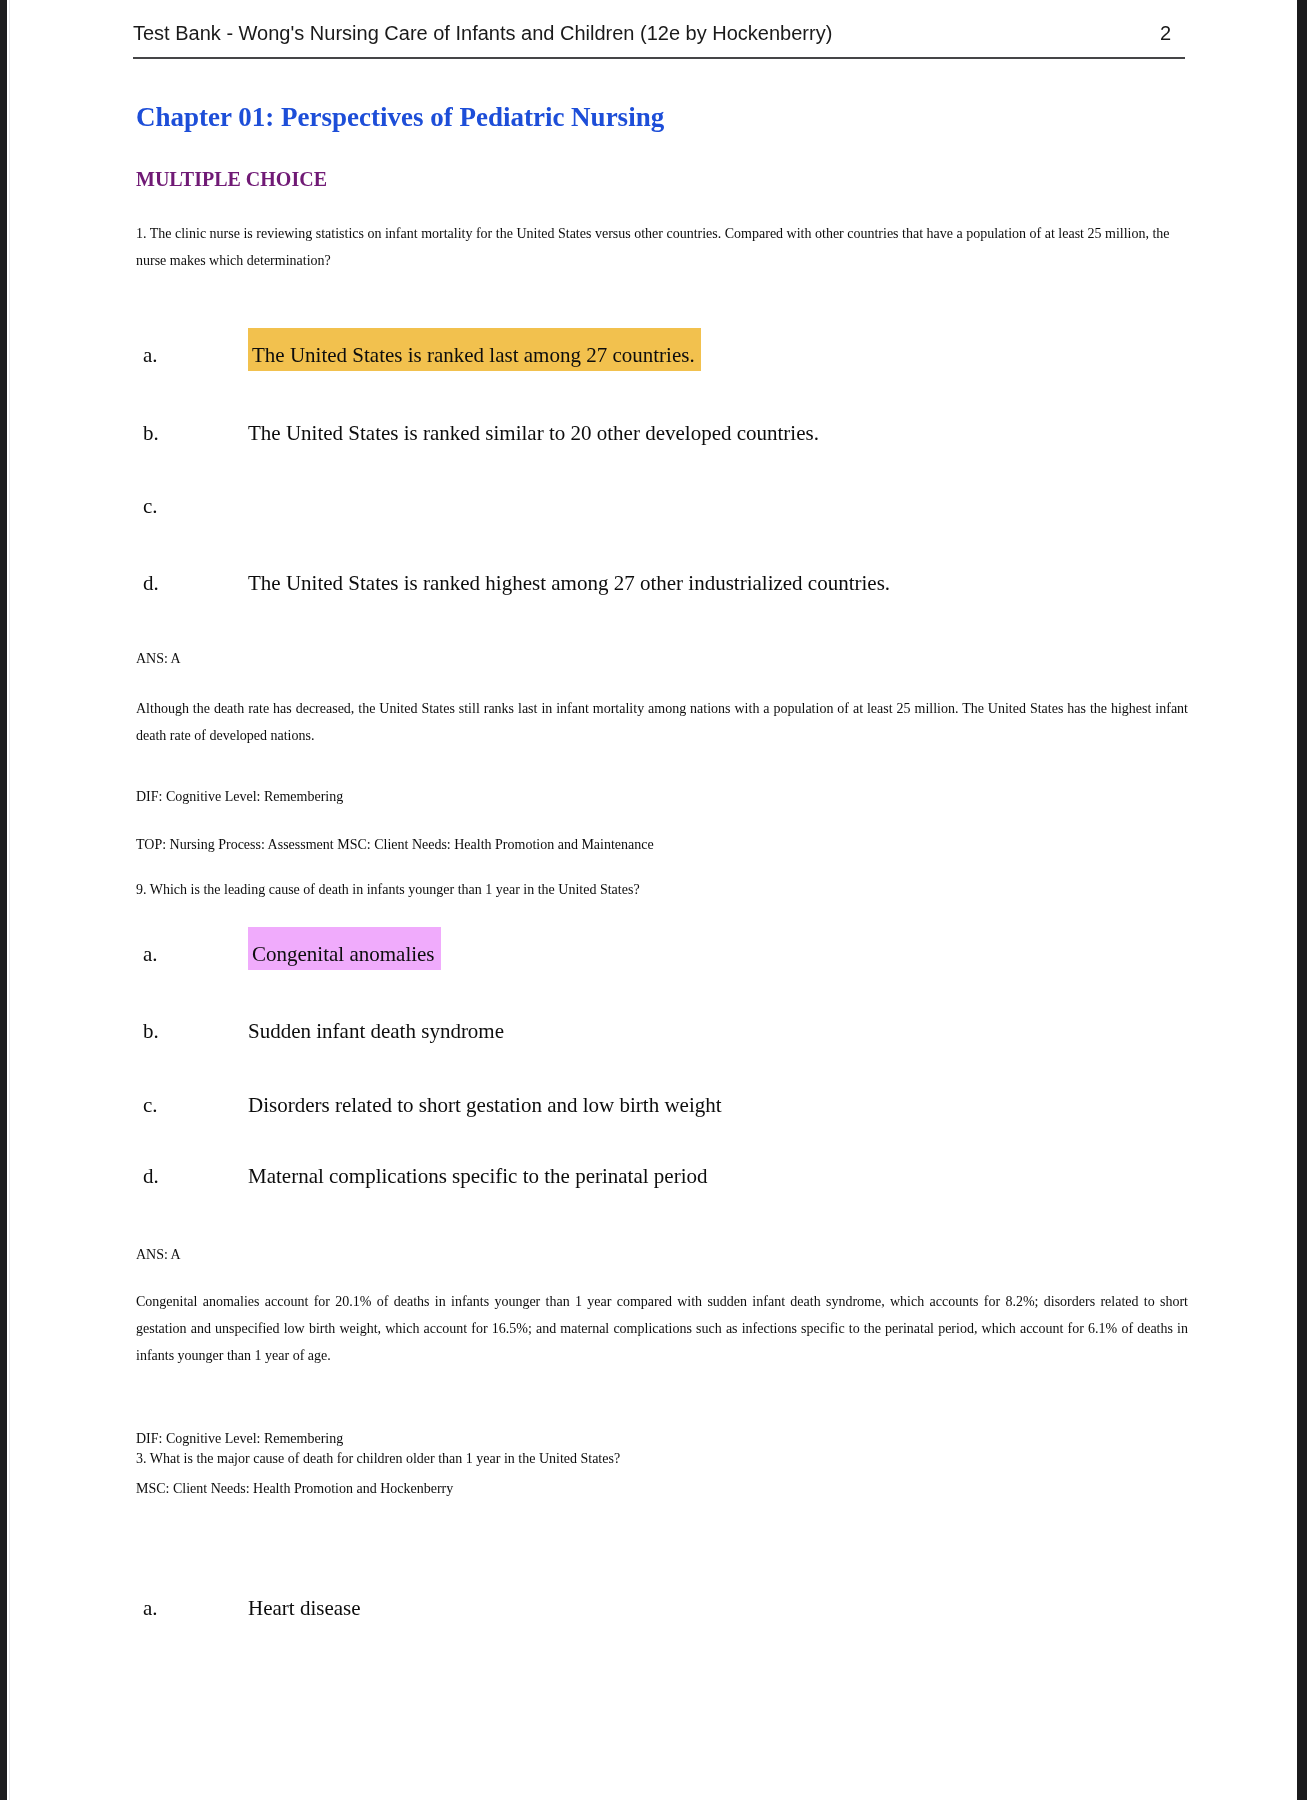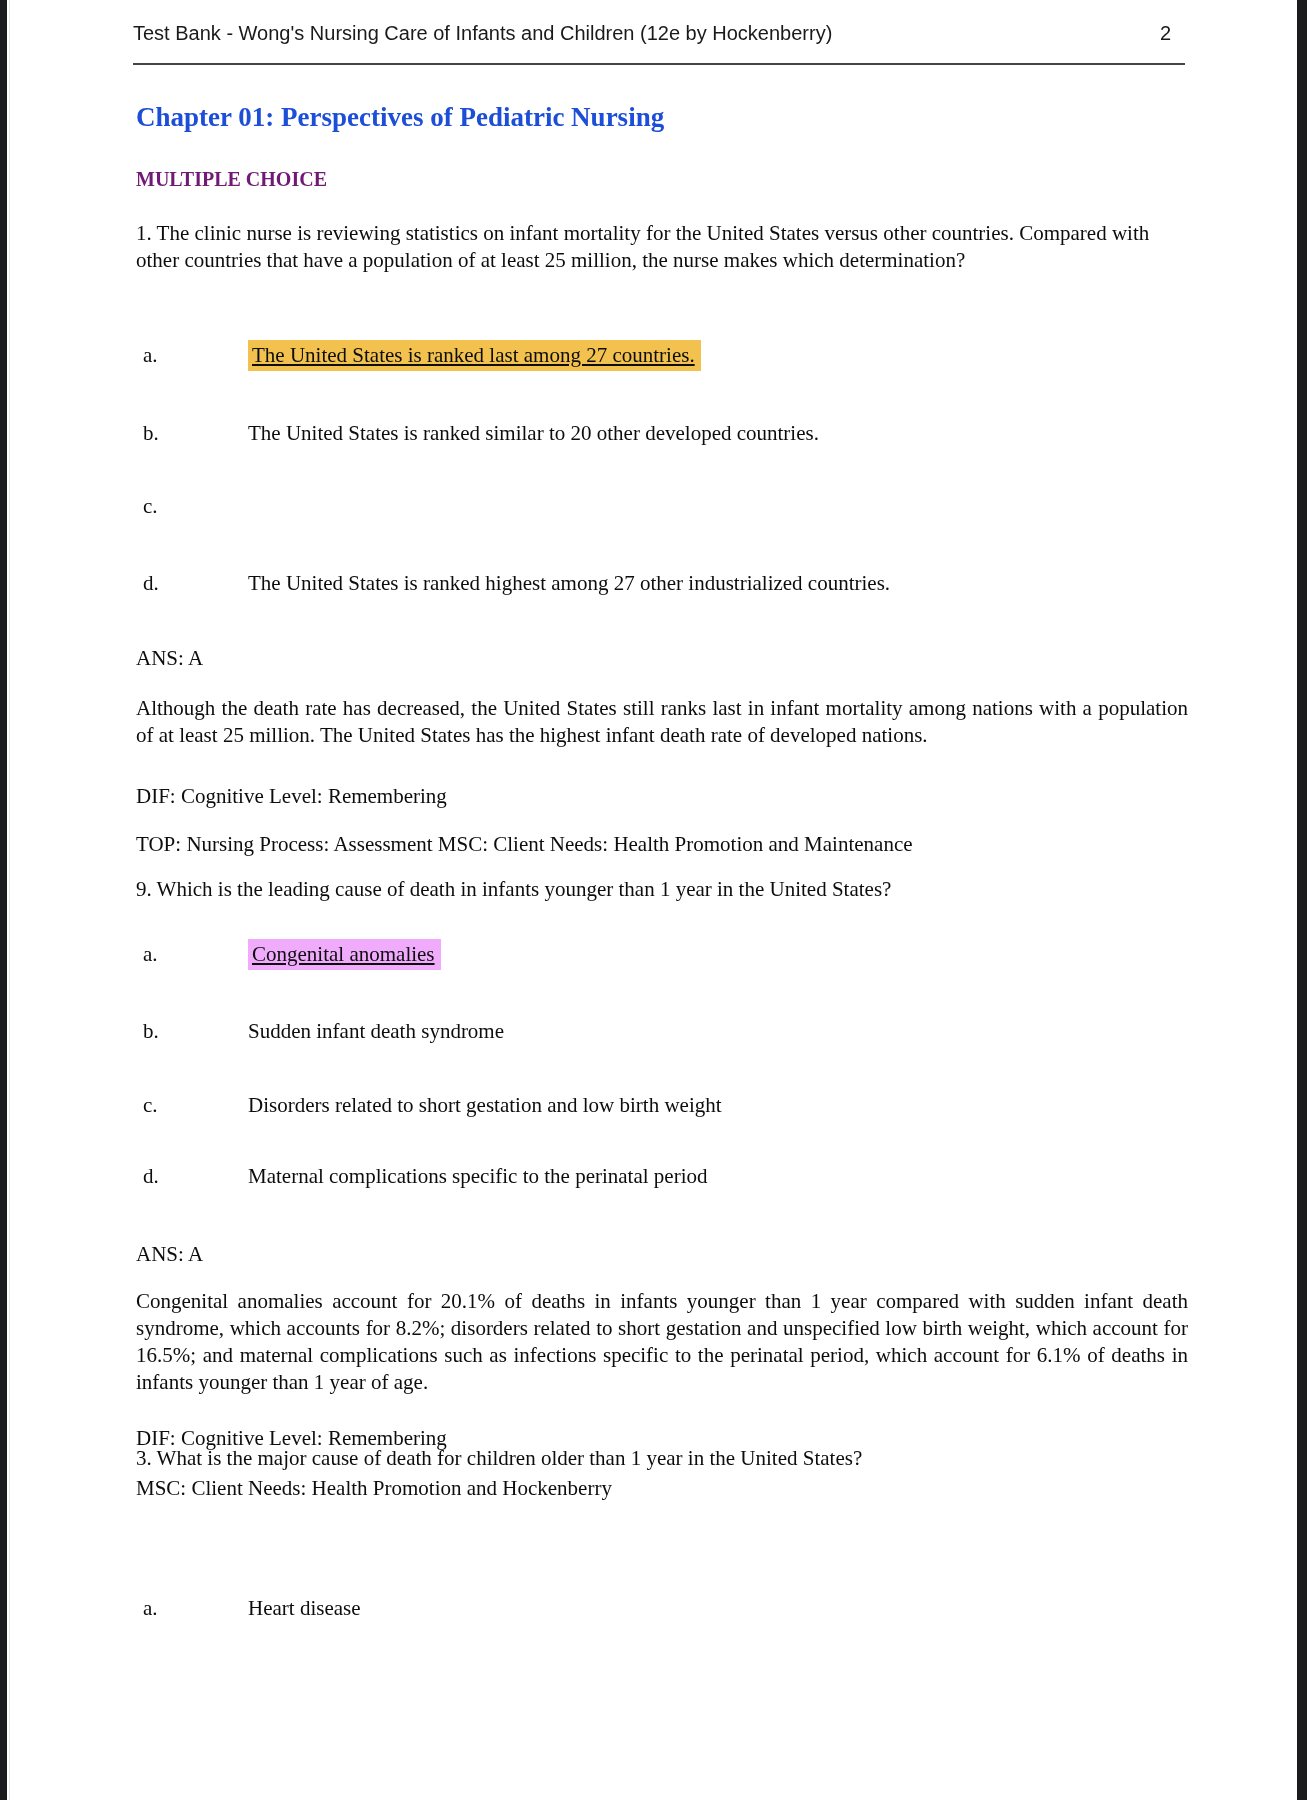--- a/index.html
+++ b/index.html
@@ -15,45 +15,45 @@
   .strip-left{left:0;width:7px;}
   .strip-right{right:0;width:10px;}
   .page-edge-line{position:absolute;left:9px;top:0;bottom:0;width:1px;background:#e7e7e9;}
 
   .header{
     position:absolute;left:133px;top:22px;width:1052px;
     display:flex;justify-content:space-between;align-items:center;
     font-family:"Liberation Sans","DejaVu Sans",sans-serif;
     font-size:20px;color:#1a1a1a;
     border-bottom:2px solid #454547;
-    padding-bottom:18px;
+    padding-bottom:12px;
   }
   .header .pagenum{padding-right:14px;}
 
   .chapter{
     position:absolute;left:136px;top:102px;margin:0;
     font-size:27px;font-weight:bold;color:#1d4ed8;
   }
   .section{
     position:absolute;left:136px;top:168px;margin:0;
     font-size:20px;font-weight:bold;color:#701a75;
   }
   .para{
     position:absolute;left:136px;width:1052px;margin:0;
-    font-size:21px;line-height:27px;
+    font-size:14px;line-height:27px;
   }
   .just{text-align:justify;}
   .opt{
     position:absolute;left:136px;width:1052px;
     display:flex;align-items:flex-start;
     font-size:21px;line-height:27px;
   }
   .opt .lbl{flex:none;width:112px;padding-left:7px;box-sizing:border-box;}
   .opt .txt{flex:1;}
-  .hl{background:#F2C14E;padding:3px 6px 4px 4px;text-decoration:underline;}
+  .hl{background:#F2C14E;padding:15px 6px 4px 4px;}
 </style>
 </head>
 <body>
 
 <div class="screen">
   <div class="strip strip-left"></div>
   <div class="strip strip-right"></div>
   <div class="page-edge-line"></div>
 
   <div class="header">

